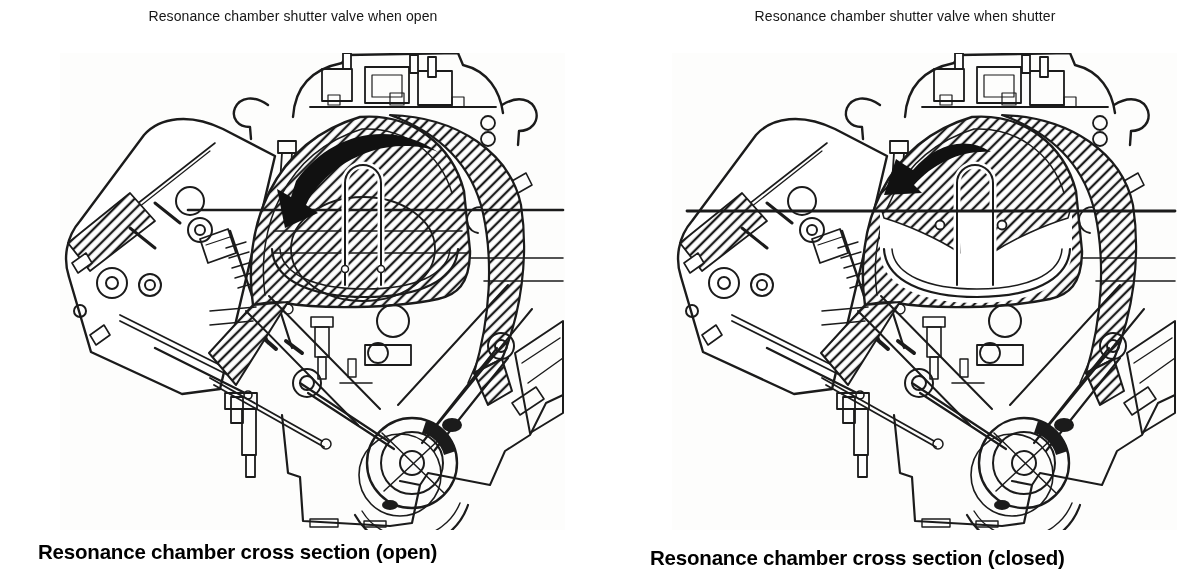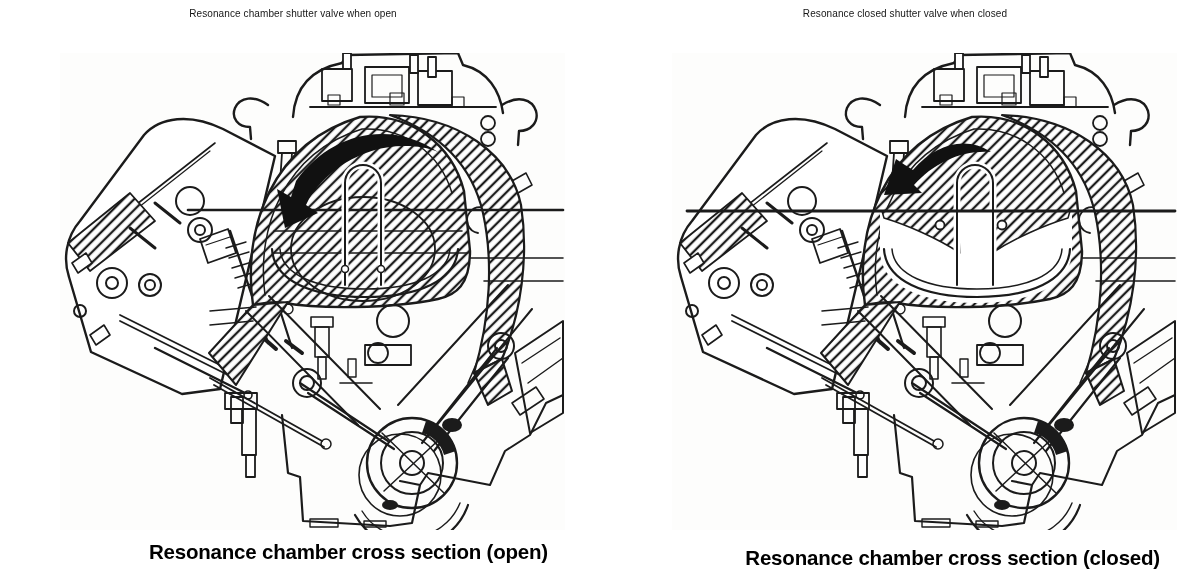--- a/index.html
+++ b/index.html
@@ -1,21 +1,21 @@
 <!DOCTYPE html>
 <html><head>
 <meta charset="utf-8">
 <style>
   html,body{margin:0;padding:0;background:#ffffff;width:1200px;height:574px;overflow:hidden;
     font-family:"Liberation Sans", sans-serif;}
   .stage{position:relative;width:1200px;height:574px;background:#ffffff;}
   .caption-top{position:absolute;top:8px;width:510px;text-align:center;
-    font-size:10px;color:#161616;letter-spacing:.1px;}
+    font-size:14px;color:#161616;letter-spacing:.1px;}
   .caption-top.left{left:38px;} .caption-top.right{left:650px;}
-  .caption-bottom{position:absolute;top:540px;width:510px;text-align:right;
+  .caption-bottom{position:absolute;top:540px;width:510px;text-align:left;
     font-size:20.5px;font-weight:700;color:#000;letter-spacing:-.2px;}
   .caption-bottom.left{left:38px;} .caption-bottom.right{left:650px;margin-top:6px;}
   .fig{position:absolute;top:53px;width:505px;height:477px;}
   .fig.left{left:60px;} .fig.right{left:672px;}
   svg{display:block;}
   .sprite{position:absolute;width:0;height:0;left:0;top:0;}
 </style>
 </head>
 <body>
 
@@ -191,21 +191,21 @@
         <circle cx="330" cy="172" r="4.5" fill="#ffffff" stroke-width="1.8"></circle>
         <path d="M212,196 C214,228 252,244 305,244 C358,244 396,228 398,196" stroke-width="2.2"></path>
         <path d="M220,196 C222,222 256,236 305,236 C354,236 388,222 390,196" stroke-width="1.5"></path>
         <path d="M15,158 L503,158" stroke-width="2.8"></path>
         <path fill="#111111" stroke="none" d="M319,99 C293,82 263,92 241,117 L233,112 L224,106 L212,142 L250,140 L242,132 C262,110 289,97 319,99 Z"></path>
       </g>
     </defs>
   </svg>
 
   <div class="caption-top left">Resonance chamber shutter valve when open</div>
-  <div class="caption-top right">Resonance closed shutter valve when closed</div>
+  <div class="caption-top right">Resonance chamber shutter valve when shutter</div>
 
   <div class="fig left">
     <svg viewBox="0 0 505 477" width="505" height="477">
       <use href="#eng"></use>
         <use href="#eng-open"></use>
     </svg>
   </div>
   <div class="fig right">
     <svg viewBox="0 0 505 477" width="505" height="477">
       <use href="#eng"></use>

